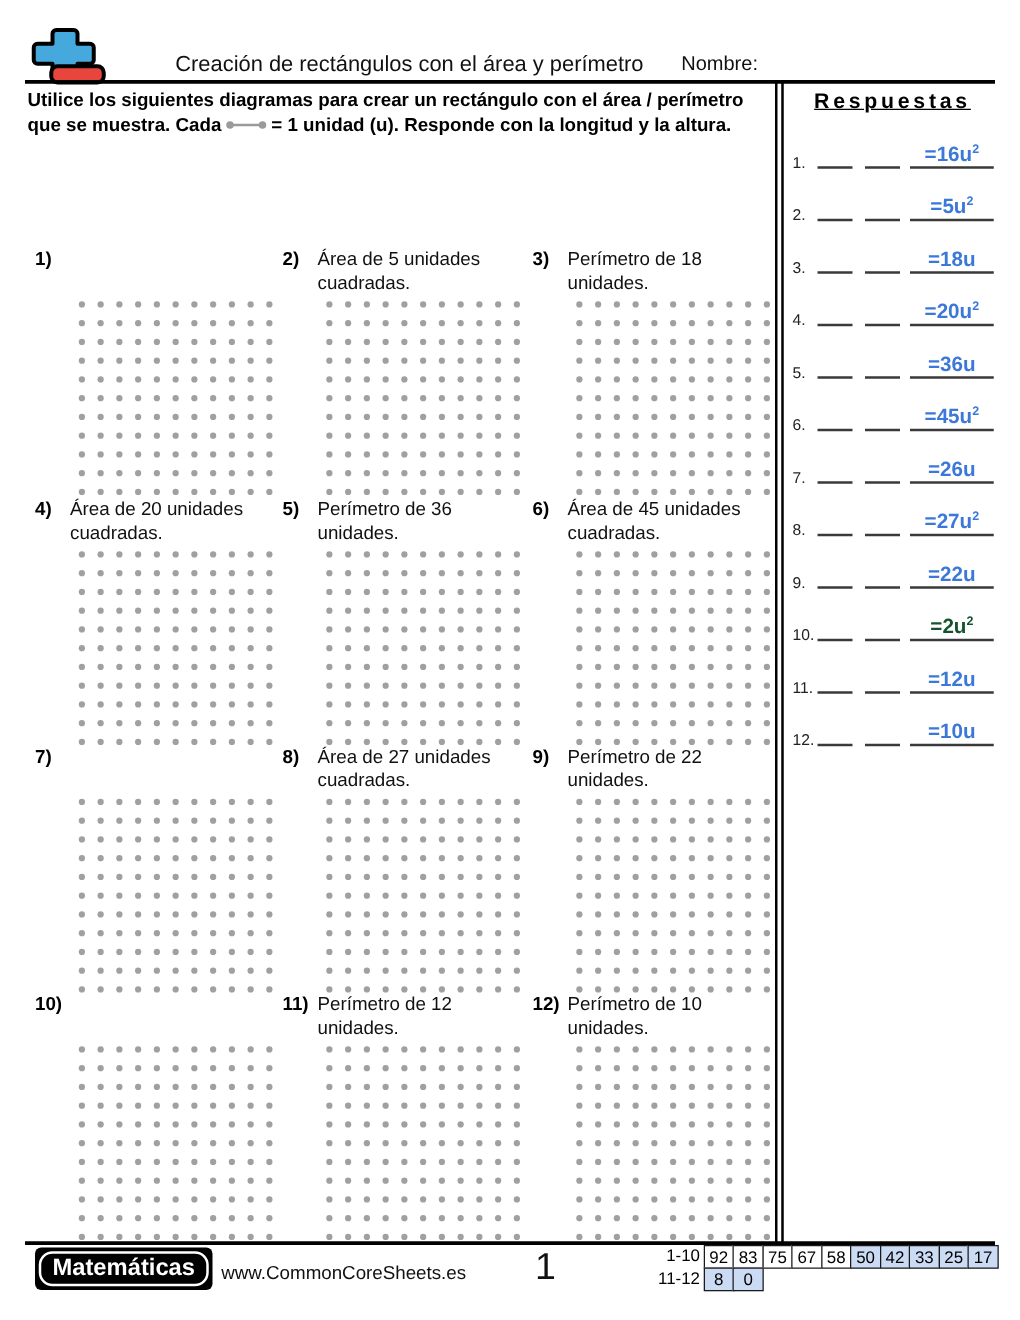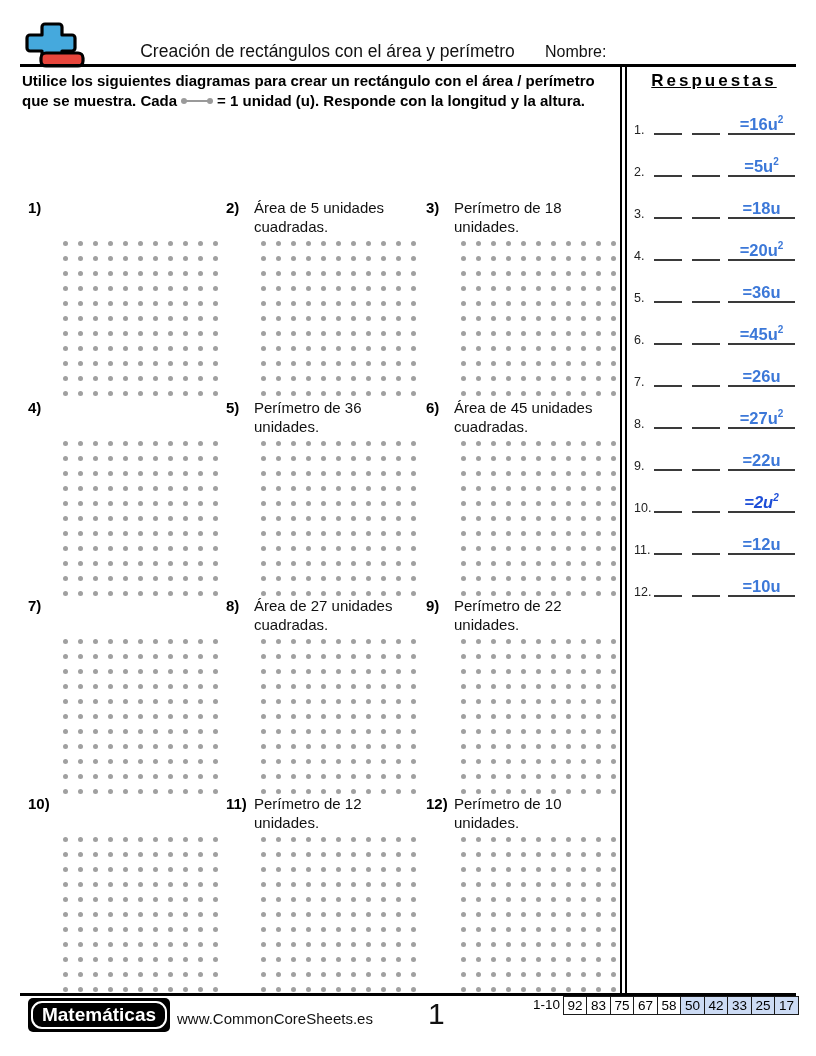--- a/index.html
+++ b/index.html
@@ -150,21 +150,21 @@
     <span class="ans-blank b2"></span>
     <span class="ans-blank b3">
         <span class="ans-val" style="color: rgb(60, 120, 216);"><span class="ans-main">=22u</span><sup class="ans-sup"></sup></span>
       </span>
   </div>
     <div class="ans-row" style="top: 485px;">
     <span class="ans-num">10.</span>
     <span class="ans-blank b1"></span>
     <span class="ans-blank b2"></span>
     <span class="ans-blank b3">
-        <span class="ans-val" style="color: #1d4ed8; font-style: italic;"><span class="ans-main">=2u</span><sup class="ans-sup">2</sup></span>
+        <span class="ans-val" style="color: #14532d;"><span class="ans-main">=2u</span><sup class="ans-sup">2</sup></span>
       </span>
   </div>
     <div class="ans-row" style="top: 527px;">
     <span class="ans-num">11.</span>
     <span class="ans-blank b1"></span>
     <span class="ans-blank b2"></span>
     <span class="ans-blank b3">
         <span class="ans-val" style="color: rgb(60, 120, 216);"><span class="ans-main">=12u</span><sup class="ans-sup"></sup></span>
       </span>
   </div>
@@ -561,20 +561,21 @@
         <div class="dot" style="background: rgb(160, 160, 160);"></div>
         <div class="dot" style="background: rgb(160, 160, 160);"></div>
         <div class="dot" style="background: rgb(160, 160, 160);"></div>
         <div class="dot" style="background: rgb(160, 160, 160);"></div>
         <div class="dot" style="background: rgb(160, 160, 160);"></div>
       </div>
   </div>
     <div class="problem" style="left: 28px; top: 398px;">
     <div class="p-head">
       <span class="p-num">4)</span>
+      <span class="p-text">Área de 20 unidades cuadradas.</span>
     </div>
     <div class="dotgrid">
         <div class="dot" style="background: rgb(160, 160, 160);"></div>
         <div class="dot" style="background: rgb(160, 160, 160);"></div>
         <div class="dot" style="background: rgb(160, 160, 160);"></div>
         <div class="dot" style="background: rgb(160, 160, 160);"></div>
         <div class="dot" style="background: rgb(160, 160, 160);"></div>
         <div class="dot" style="background: rgb(160, 160, 160);"></div>
         <div class="dot" style="background: rgb(160, 160, 160);"></div>
         <div class="dot" style="background: rgb(160, 160, 160);"></div>
@@ -1738,13 +1739,18 @@
       <span class="score-cell">83</span>
       <span class="score-cell">75</span>
       <span class="score-cell">67</span>
       <span class="score-cell">58</span>
       <span class="score-cell hl" style="background: rgb(204, 219, 244);">50</span>
       <span class="score-cell hl" style="background: rgb(204, 219, 244);">42</span>
       <span class="score-cell hl" style="background: rgb(204, 219, 244);">33</span>
       <span class="score-cell hl" style="background: rgb(204, 219, 244);">25</span>
       <span class="score-cell hl" style="background: rgb(204, 219, 244);">17</span>
     </div>
+    <div class="score-row">
+      <span class="score-label">11-12</span>
+      <span class="score-cell hl" style="background: rgb(204, 219, 244);">8</span>
+      <span class="score-cell hl" style="background: rgb(204, 219, 244);">0</span>
+    </div>
   </div>
 
 </body></html>

